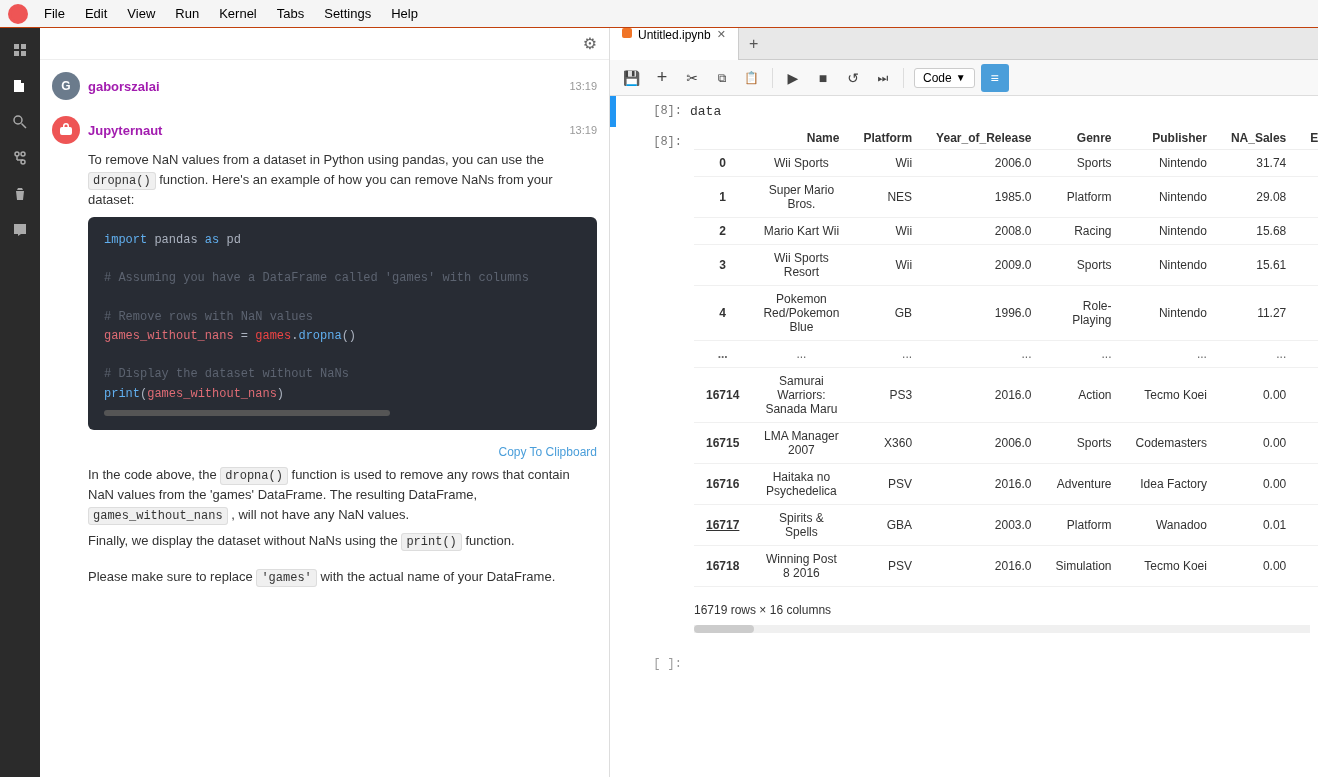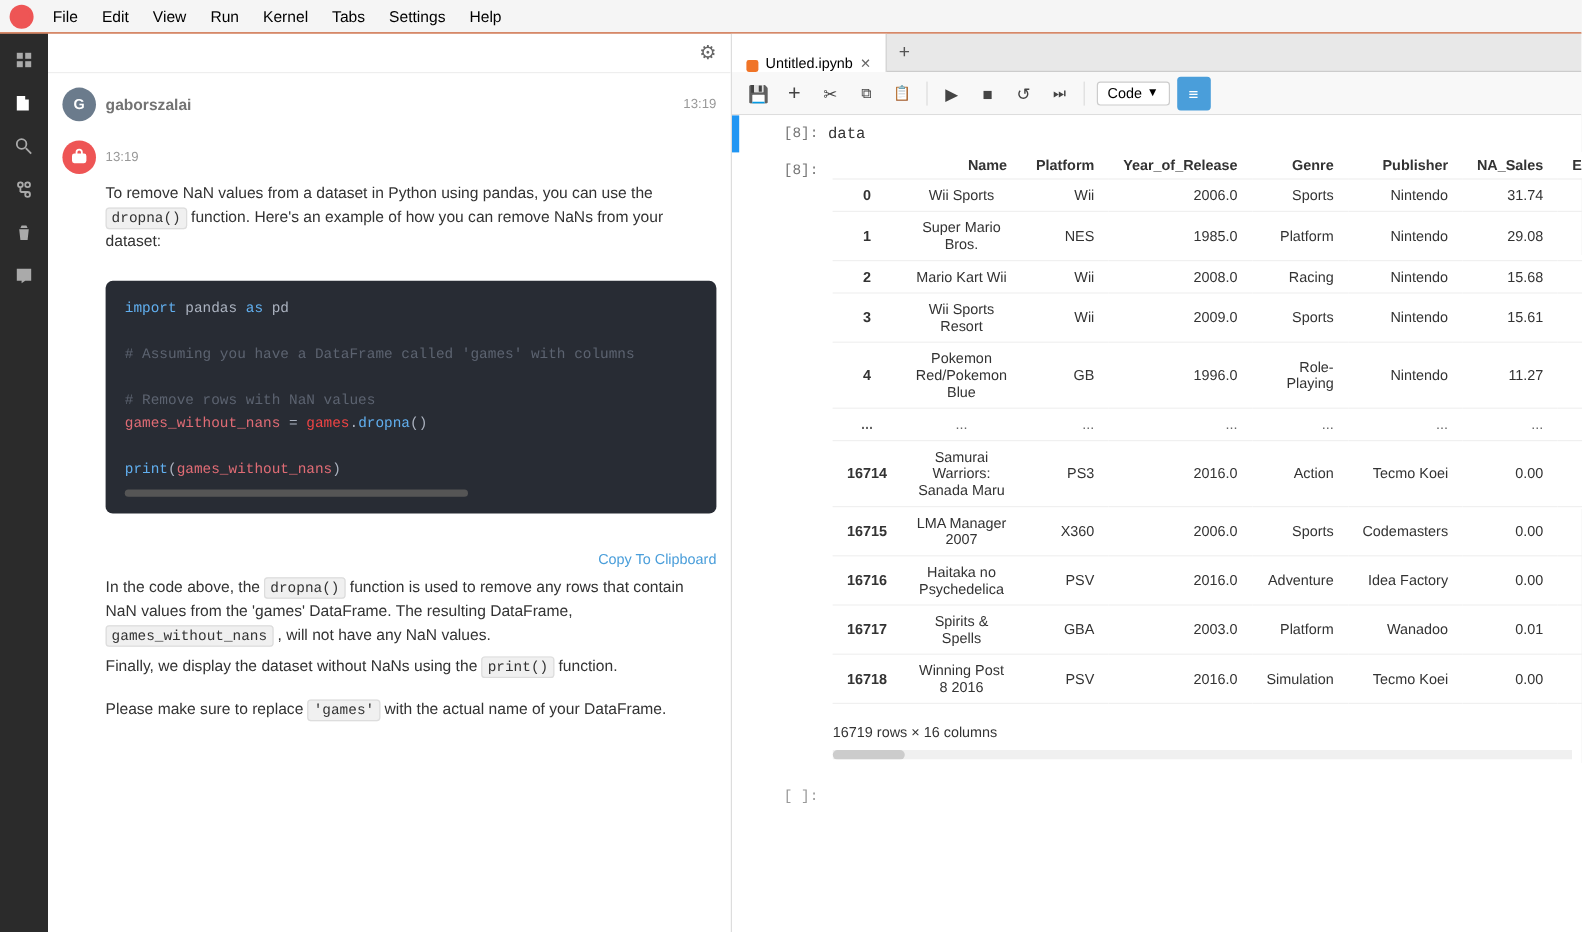--- a/index.html
+++ b/index.html
@@ -102,41 +102,41 @@
       border-radius: 50%;
       display: flex; align-items: center; justify-content: center;
       font-weight: bold;
       font-size: 12px;
       margin-right: 8px;
       flex-shrink: 0;
     }
     .avatar.user { background: #6b7b8c; color: #fff; }
     .avatar.bot { background: #e55; }
     .avatar.bot svg { width: 16px; height: 16px; fill: white; }
-    .sender-name { font-weight: 600; font-size: 13px; color: #737373; flex: 1; }
+    .sender-name { font-weight: 600; font-size: 13px; color: #a21caf; flex: 1; }
     .message-time { font-size: 11px; color: #999; }
     .message-body { font-size: 13px; color: #333; line-height: 1.5; padding-left: 36px; }
     .message-body p { margin-bottom: 6px; }
 
     .inline-code {
       background: #f0f0f0;
       border: 1px solid #ddd;
       border-radius: 3px;
       padding: 1px 4px;
       font-family: 'Courier New', monospace;
       font-size: 12px;
       color: #333;
     }
 
     
     .code-block {
       background: #282c34;
       border-radius: 6px;
       padding: 14px 16px;
-      margin: 24px 0;
+      margin: 8px 0;
       font-family: 'Courier New', monospace;
       font-size: 12px;
       line-height: 1.6;
       overflow-x: auto;
       position: relative;
     }
     .code-line { white-space: pre; }
     .code-comment { color: #5c6370; }
 
     
@@ -174,21 +174,21 @@
       background: #e8e8e8;
       display: flex;
       align-items: center;
       height: 32px;
       border-bottom: 1px solid #ccc;
       flex-shrink: 0;
       gap: 0;
     }
     .tab {
       display: flex;
-      align-items: flex-end;
+      align-items: flex-start;
       padding: 0 12px;
       height: 32px;
       background: #fff;
       border-right: 1px solid #ccc;
       font-size: 12px;
       cursor: pointer;
       gap: 6px;
     }
     .tab .tab-dot {
       width: 10px; height: 10px;
@@ -423,36 +423,38 @@
         </div>
       </div>
 
       <div class="message-block">
         <div class="message-header">
           <div class="avatar bot">
             <svg viewBox="0 0 16 16" fill="white">
                 <path d="M8 1a3 3 0 0 1 3 3v1h1a2 2 0 0 1 2 2v4a2 2 0 0 1-2 2H4a2 2 0 0 1-2-2V7a2 2 0 0 1 2-2h1V4a3 3 0 0 1 3-3zm0 1.5a1.5 1.5 0 0 0-1.5 1.5v1h3V4A1.5 1.5 0 0 0 8 2.5z"></path>
               </svg>
           </div>
+          <span class="sender-name">Jupyternaut</span>
           <span class="message-time">13:19</span>
         </div>
         <div class="message-body">
           <p>
             <span>To remove NaN values from a dataset in Python using pandas, you can use the</span>
             <code class="inline-code">dropna()</code>
             <span>function. Here's an example of how you can remove NaNs from your dataset:</span>
           </p>
           <div class="code-block">
             <div class="code-line"><span style="color:#61afef;">import</span><span style="color:#abb2bf;"> pandas </span><span style="color:#61afef;">as</span><span style="color:#abb2bf;"> pd</span></div>
             <div class="code-line">&nbsp;</div>
             <div class="code-line code-comment"># Assuming you have a DataFrame called 'games' with columns</div>
             <div class="code-line">&nbsp;</div>
             <div class="code-line code-comment"># Remove rows with NaN values</div>
             <div class="code-line"><span style="color:#e06c75;">games_without_nans</span><span style="color:#abb2bf;"> = </span><span style="color:#ef4444;">games</span><span style="color:#abb2bf;">.</span><span style="color:#61afef;">dropna</span><span style="color:#abb2bf;">()</span></div>
             <div class="code-line">&nbsp;</div>
+            <div class="code-line code-comment"># Display the dataset without NaNs</div>
             <div class="code-line"><span style="color:#61afef;">print</span><span style="color:#abb2bf;">(</span><span style="color:#e06c75;">games_without_nans</span><span style="color:#abb2bf;">)</span></div>
             <div class="code-scrollbar"></div>
           </div>
           <div class="copy-btn">
             <a>Copy To Clipboard</a>
           </div>
           <p>
             <span>In the code above, the</span>
             <code class="inline-code">dropna()</code>
             <span>function is used to remove any rows that contain NaN values from the 'games' DataFrame. The resulting DataFrame,</span>
@@ -617,21 +619,21 @@
                     <td style="font-weight: bold;">16716</td>
                     <td style="text-align: center;">Haitaka no Psychedelica</td>
                     <td>PSV</td>
                     <td>2016.0</td>
                     <td>Adventure</td>
                     <td>Idea Factory</td>
                     <td>0.00</td>
                     <td>0.00</td>
                   </tr>
                   <tr>
-                    <td style="font-weight: bold;">16717</td>
+                    <td style="font-weight: bold; text-decoration: underline;">16717</td>
                     <td style="text-align: center;">Spirits &amp; Spells</td>
                     <td>GBA</td>
                     <td>2003.0</td>
                     <td>Platform</td>
                     <td>Wanadoo</td>
                     <td>0.01</td>
                     <td>0.00</td>
                   </tr>
                   <tr>
                     <td style="font-weight: bold;">16718</td>

